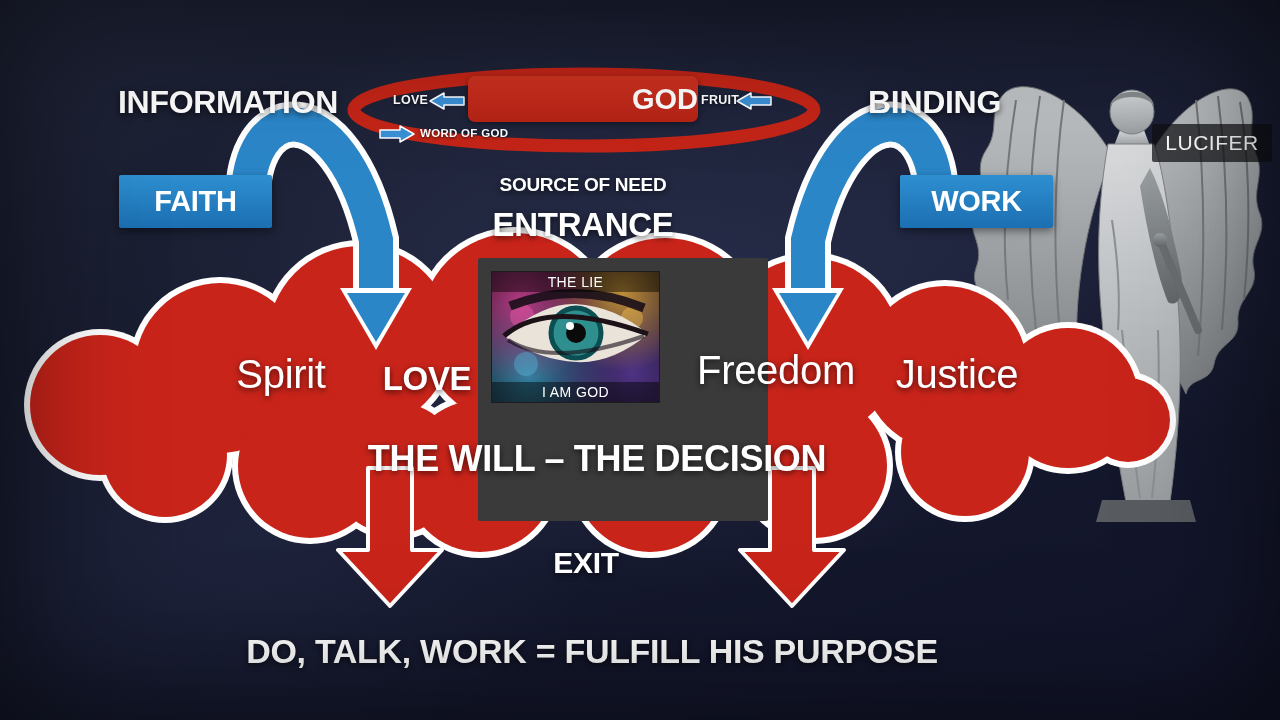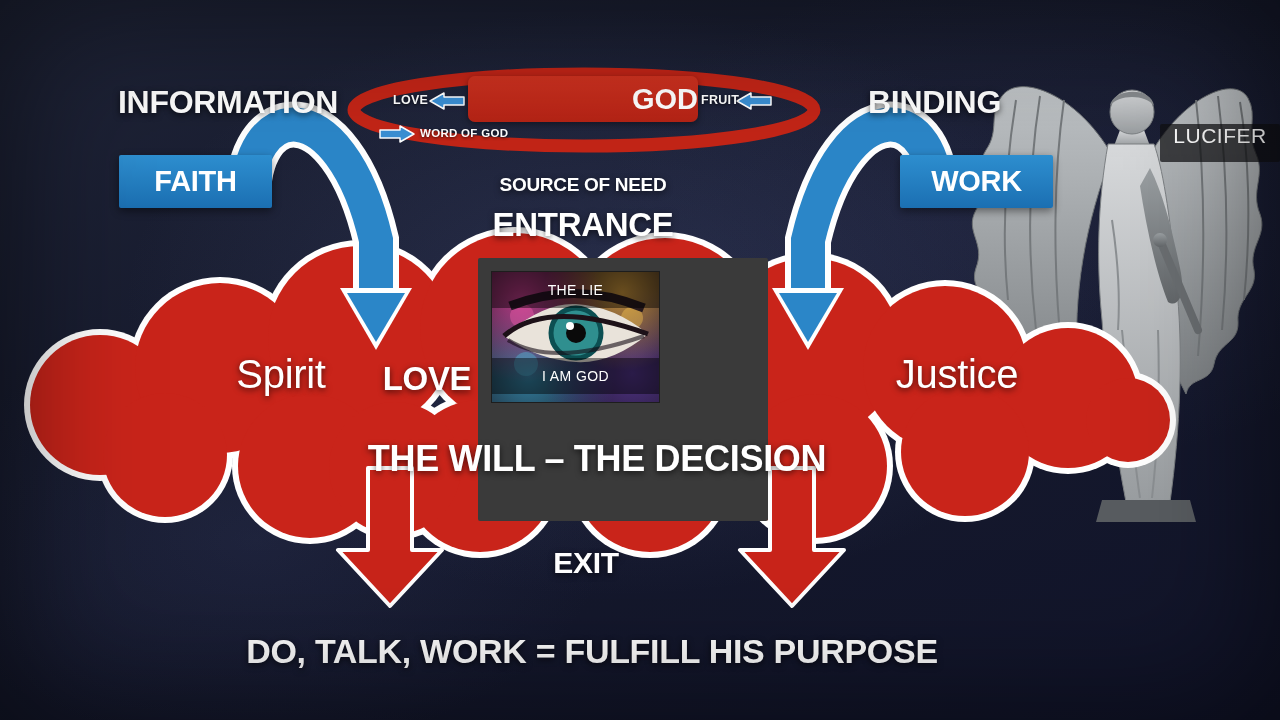--- a/index.html
+++ b/index.html
@@ -20,20 +20,21 @@
   .lyr{position:absolute;left:0;top:0;pointer-events:none;}
   .txt{color:#fff;font-weight:700;letter-spacing:-0.3px;white-space:nowrap;
        text-shadow:0 2px 6px rgba(0,0,0,.65);z-index:6;}
   .ctr{transform:translateX(-50%);}
   .h-label{font-size:32px;}
   .bluebox{
     z-index:6;display:flex;align-items:center;justify-content:center;
     width:153px;height:53px;border-radius:2px;
     background:linear-gradient(180deg,#2e8fd0 0%,#1b6fb2 100%);
     box-shadow:0 3px 8px rgba(0,0,0,.45);
+    margin-top:20px;
   }
   .bluebox span{color:#fff;font-weight:700;font-size:29px;letter-spacing:-0.3px;}
   .godbox{
     z-index:3;left:468px;top:76px;width:230px;height:46px;border-radius:7px;
     background:linear-gradient(180deg,#cf3220 0%,#b52315 100%);
     display:flex;align-items:center;justify-content:flex-end;
     box-shadow:0 2px 6px rgba(0,0,0,.4);
   }
   .godbox span{color:#fff;font-weight:700;font-size:29px;}
   .ringlbl{z-index:4;color:#fff;font-weight:700;font-size:12.5px;letter-spacing:.3px;
@@ -44,23 +45,23 @@
     background:
       radial-gradient(circle at 18% 22%, rgba(205,62,145,.85), transparent 48%),
       radial-gradient(circle at 78% 16%, rgba(232,172,62,.8), transparent 46%),
       radial-gradient(circle at 84% 78%, rgba(96,62,168,.75), transparent 52%),
       radial-gradient(circle at 22% 80%, rgba(58,165,205,.75), transparent 52%),
       #181019;
     box-shadow:0 0 0 1px rgba(0,0,0,.5);
   }
   .eyelbl{position:absolute;left:0;width:100%;text-align:center;color:#fff;
           font-size:14px;font-weight:500;letter-spacing:.4px;
-          background:rgba(0,0,0,.45);padding:10px 0;}
+          background:rgba(0,0,0,.45);padding:2px 0;}
   .lucifer{z-index:6;left:1152px;top:124px;width:120px;height:38px;border-radius:2px;
-           background:rgba(15,15,18,.72);display:flex;justify-content:center;margin-left:8px;}
+           background:rgba(15,15,18,.72);display:flex;align-items:center;justify-content:center;}
   .lucifer span{color:#fff;font-size:21px;font-weight:400;letter-spacing:.5px;}
   svg{display:block;}
 </style>
 </head>
 <body>
 
 <div class="stage">
 
   <svg class="lyr" style="z-index:1" width="1280" height="720" viewBox="0 0 1280 720">
     <defs>
@@ -171,21 +172,21 @@
       <path d="M 18 34 Q 84 8 152 36" fill="none" stroke="rgba(25,15,25,.9)" stroke-width="9"></path>
       <path d="M 12 64 Q 52 30 84 32 Q 122 34 156 62 Q 120 92 84 90 Q 46 88 12 64 Z" fill="#e9e3da"></path>
       <circle cx="84" cy="61" r="25" fill="#2f8f8f"></circle>
       <circle cx="84" cy="61" r="25" fill="none" stroke="#0c4f52" stroke-width="5"></circle>
       <circle cx="84" cy="61" r="10" fill="#0a0a0a"></circle>
       <circle cx="78" cy="54" r="4" fill="#ffffff"></circle>
       <path d="M 12 64 Q 56 26 156 62" fill="none" stroke="#1d1118" stroke-width="5"></path>
       <path d="M 16 68 Q 60 96 152 64" fill="none" stroke="rgba(20,10,20,.6)" stroke-width="4"></path>
     </svg>
     <div class="eyelbl" style="top:0">THE LIE</div>
-    <div class="eyelbl" style="bottom:8px">I AM GOD</div>
+    <div class="eyelbl" style="bottom:0">I AM GOD</div>
   </div>
 
   <svg class="lyr" style="z-index:5" width="1280" height="720" viewBox="0 0 1280 720">
     <g>
       <path d="M 248 206 C 244 98 340 86 376 240 L 376 292" fill="none" stroke="#ffffff" stroke-width="46"></path>
       <path d="M 248 206 C 244 98 340 86 376 240 L 376 292" fill="none" stroke="#2b86c8" stroke-width="34"></path>
       <polygon points="340,288 412,288 376,350" fill="#ffffff"></polygon>
       <polygon points="347,293 405,293 376,342" fill="#2b86c8"></polygon>
     </g>
     <g>
@@ -206,20 +207,21 @@
   <span class="abs txt h-label" style="left:868px;top:84px">BINDING</span>
   <div class="abs bluebox" style="left:900px;top:155px">
     <span>WORK</span>
   </div>
 
   <span class="abs txt ctr" style="left:583px;top:174px;font-size:19px">SOURCE OF NEED</span>
   <span class="abs txt ctr" style="left:281px;top:352px;font-size:40px;font-weight:400">Spirit</span>
 
   <span class="abs txt ctr" style="left:583px;top:206px;font-size:33px;font-weight:600">ENTRANCE</span>
   <span class="abs txt ctr" style="left:427px;top:360px;font-size:33px">LOVE</span>
+  <span class="abs txt ctr" style="left:776px;top:348px;font-size:40px;font-weight:400">Freedom</span>
   <span class="abs txt ctr" style="left:957px;top:352px;font-size:40px;font-weight:400">Justice</span>
 
   <span class="abs txt ctr" style="left:597px;top:438px;font-size:36px;font-weight:600">THE WILL – THE DECISION</span>
   <span class="abs txt ctr" style="left:586px;top:546px;font-size:30px;font-weight:600">EXIT</span>
 
   <span class="abs txt ctr" style="left:592px;top:632px;font-size:34px;font-weight:600">DO, TALK, WORK = FULFILL HIS PURPOSE</span>
 
   <div class="abs lucifer">
     <span>LUCIFER</span>
   </div>

